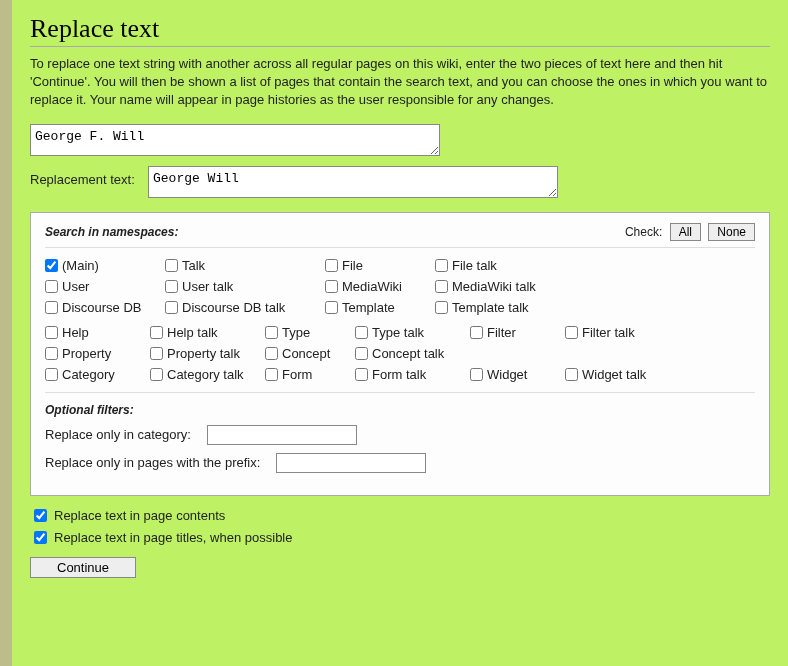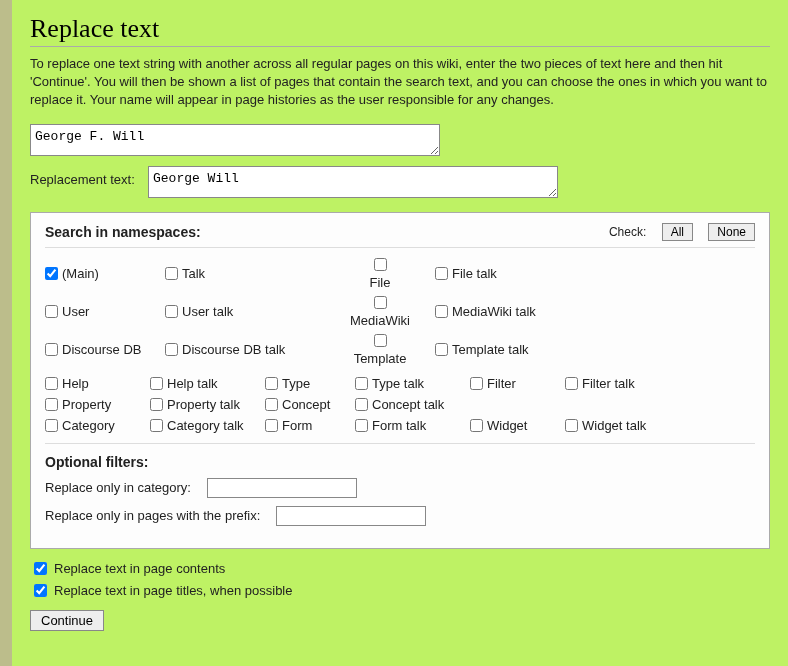--- a/index.html
+++ b/index.html
@@ -59,29 +59,30 @@
     background: #fdfdfd;
   }
   .ns-header {
     display: flex;
     justify-content: space-between;
     align-items: center;
     margin-bottom: 6px;
   }
   .ns-title, .opt-title {
     font-weight: bold;
-    font-size: 14px;
+    font-size: 12px;
+    font-style: italic;
   }
   .checkbtns {
     font-size: 12px;
   }
   .checkbtns button {
     font-size: 12px;
     padding: 1px 8px;
-    margin-left: 12px;
+    margin-left: 4px;
     border: 1px solid #888;
     background: #eee;
     cursor: pointer;
   }
   hr.thin {
     border: none;
     border-top: 1px solid #ddd;
     margin: 4px 0 10px 0;
   }
   .ns-group {
@@ -94,21 +95,21 @@
   .ns-cell {
     display: flex;
     align-items: center;
     gap: 4px;
   }
   .ns-cell input[type=checkbox] {
     margin: 0;
   }
   .g1 .ns-cell:nth-child(1){width:120px;}
   .g1 .ns-cell:nth-child(2){width:160px;}
-  .g1 .ns-cell:nth-child(3){width:110px;flex-direction:column;}
+  .g1 .ns-cell:nth-child(3){width:110px;}
   .g1 .ns-cell:nth-child(4){width:150px;}
 
   .g2 .ns-cell:nth-child(1){width:105px;}
   .g2 .ns-cell:nth-child(2){width:115px;}
   .g2 .ns-cell:nth-child(3){width:90px;}
   .g2 .ns-cell:nth-child(4){width:115px;}
   .g2 .ns-cell:nth-child(5){width:95px;}
   .g2 .ns-cell:nth-child(6){width:110px;}
 
   .opt-row {
@@ -126,21 +127,21 @@
   .bottom-checks {
     margin: 8px 0 10px 0;
   }
   .bottom-checks div {
     display:flex;
     align-items:center;
     gap:4px;
     margin-bottom:3px;
   }
   .continue {
-    padding: 2px 10px;
+    padding: 2px 26px;
     border:1px solid #888;
     background:#eee;
     font-size:13px;
     cursor:pointer;
   }
 </style>
 </head>
 <body>
 
 <div class="page">

